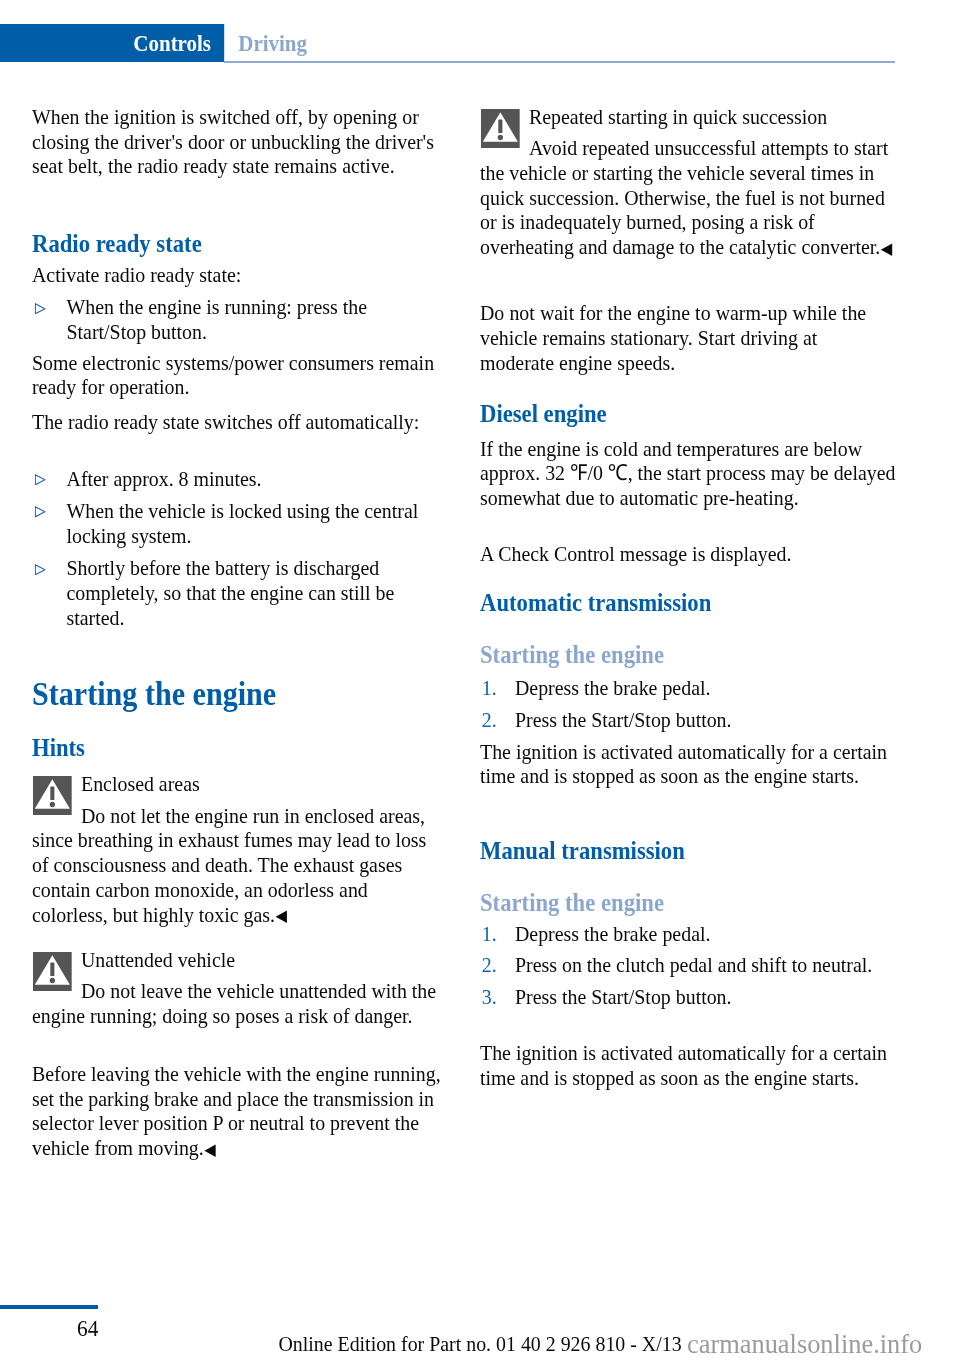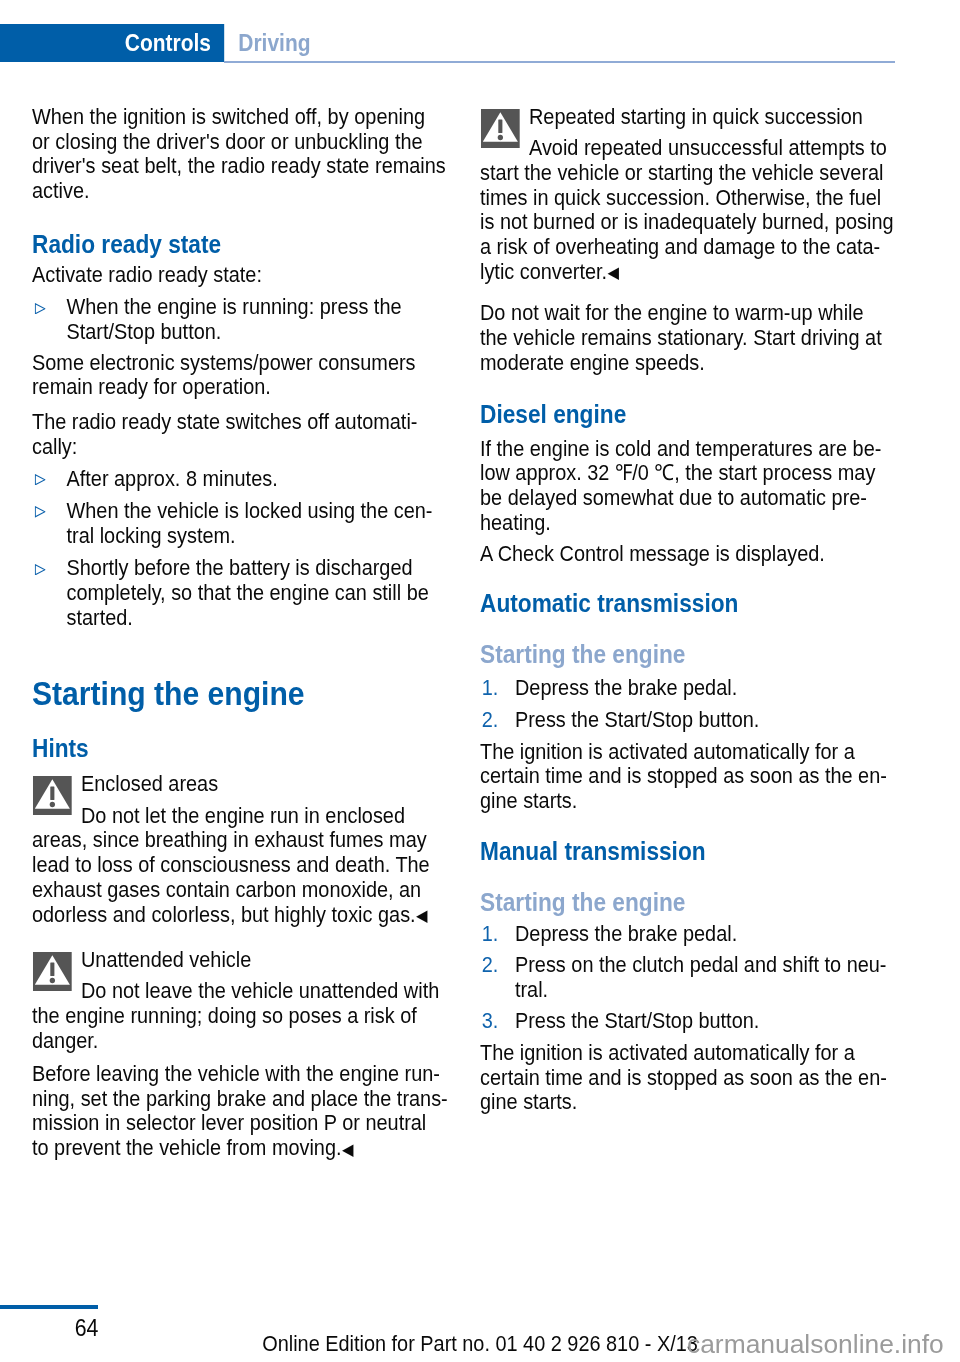--- a/index.html
+++ b/index.html
@@ -4,21 +4,21 @@
 <title>Manual Page</title>
 <style>
   html, body { margin:0; padding:0; background:#ffffff; }
   body {
     width:960px; height:1362px;
     font-family:"Liberation Sans", sans-serif;
     color:#0a0a0a;
     position:relative;
     overflow:hidden;
   }
-  .page { position:relative; width:960px; height:1362px; background:#fff; overflow:hidden; }
+  .page { position:relative; width:960px; height:1362px; background:#fff; overflow:hidden;font-family:Liberation Serif, serif; }
 
   
   .tabwrap { position:absolute; left:0; top:24px; width:1000px; height:38px;
              transform:scaleX(0.904); transform-origin:0 0; }
   .tab-active {
     position:absolute; left:0; top:0; width:247.8px; height:38px;
     background:#005ea8; color:#ffffff; font-weight:bold; font-size:23.2px;
     box-sizing:border-box; padding-right:14.4px; text-align:right; line-height:38px;
   }
   .tab-inactive {

